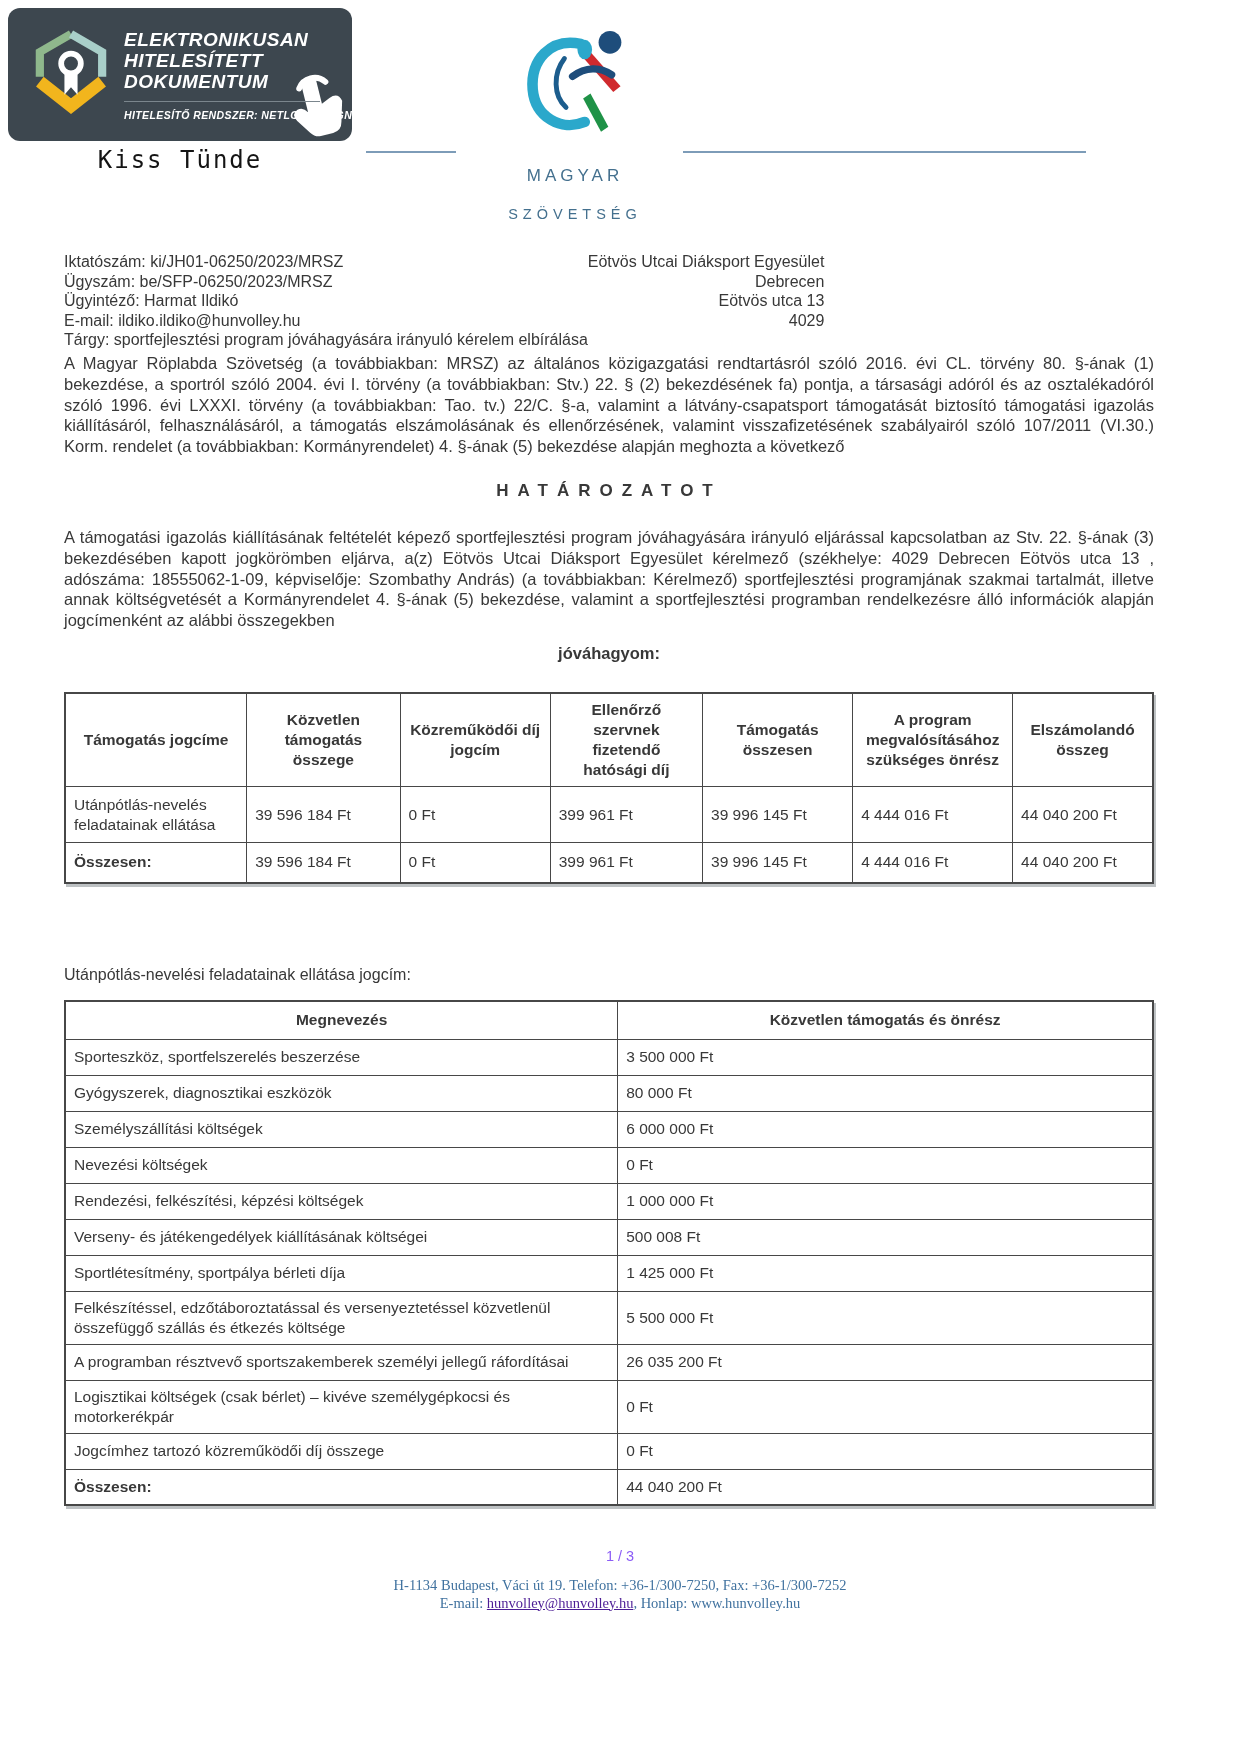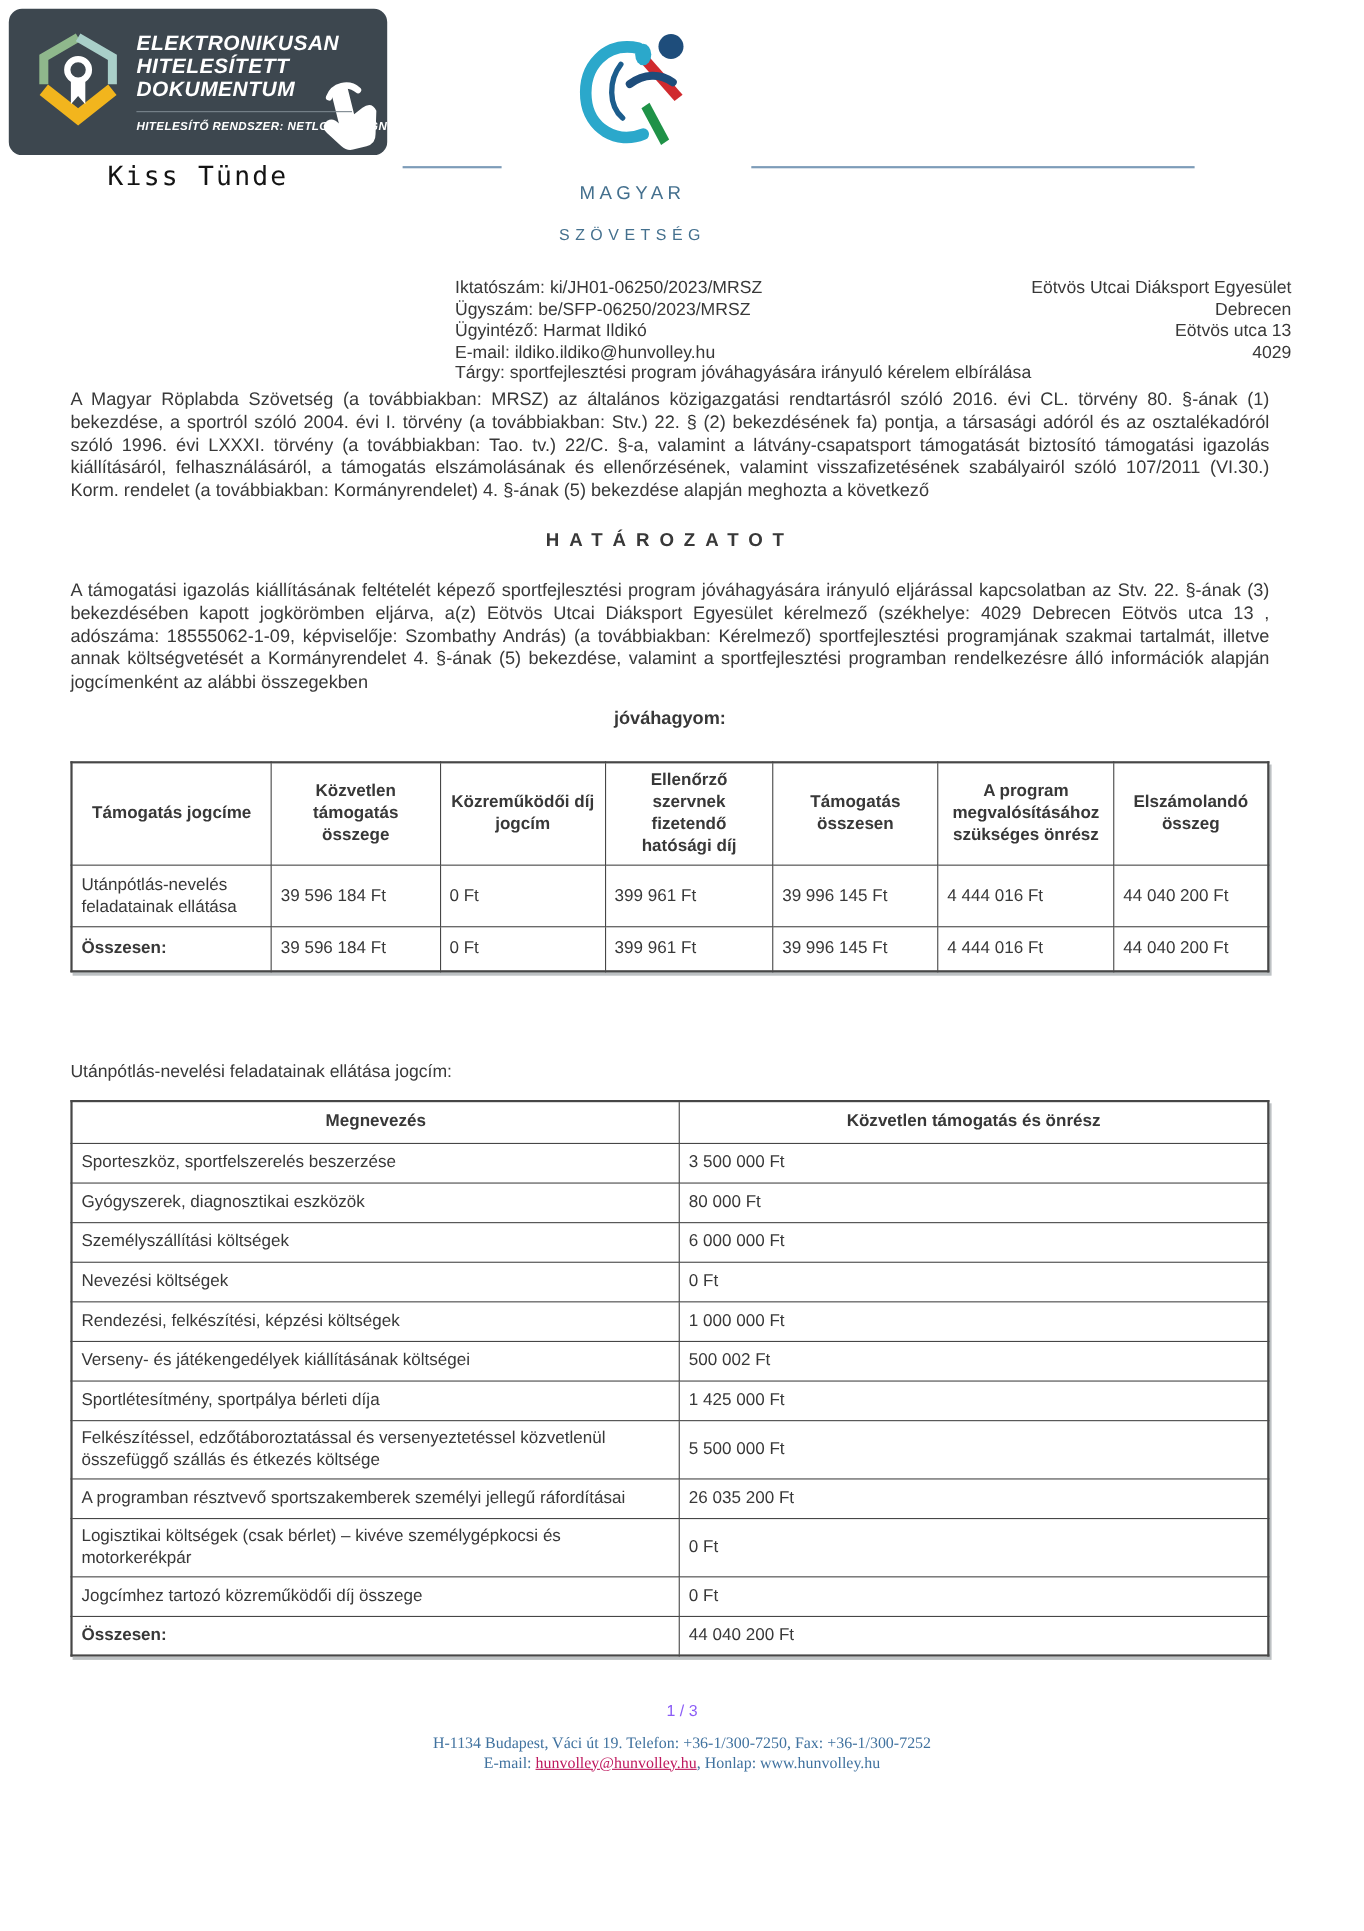--- a/index.html
+++ b/index.html
@@ -26,21 +26,21 @@
   .logo-figure { display:block; margin:0 auto; }
   .logo-top { font-size:17px; letter-spacing:4px; color:#44708e; margin-top:18px; }
   .logo-name { font-size:34px; letter-spacing:1px; color:#2e6ba0; margin-top:1px; }
   .logo-bottom { font-size:14.5px; letter-spacing:5px; color:#44708e; margin-top:20px; }
   .rule { position:absolute; height:2px; background:#7d9cb8; top:151px; }
   .rule-left { left:366px; width:90px; }
   .rule-right { left:683px; width:403px; }
 
   
   .meta { position:absolute; left:64px; top:252px; width:1090px; display:flex;
-          justify-content:flex-end; font-size:16px; line-height:19.5px;margin-left:20px; }
+          justify-content:flex-start; font-size:16px; line-height:19.5px; }
   .meta-right { text-align:right; }
 
   
   .para { position:absolute; left:64px; width:1090px; text-align:justify;
           font-size:16.5px; line-height:20.8px; }
   .p1 { top:353px; }
   .p2 { top:527px; }
   .center-head { position:absolute; left:64px; width:1090px; text-align:center; font-weight:bold; }
   .h-hat { top:481px; font-size:17px; letter-spacing:9px; }
   .h-jov { top:644px; font-size:16.5px; }
@@ -61,21 +61,21 @@
   .t2 thead th { height:38px; }
   .t2 td { height:36px; }
   .bold { font-weight:bold; }
 
   
   .pageno { position:absolute; left:0; top:1548px; width:1240px; text-align:center;
             font-size:14.5px; color:#8b5cf6; }
   .footer { position:absolute; left:0; top:1577px; width:1240px; text-align:center;
             font-family:"Liberation Serif","DejaVu Serif",serif; color:#40729f;
             font-size:14.5px; line-height:17.5px; }
-  .footer a, .footer .link { color:#be185d; text-decoration:underline; }
+  .footer a, .footer .link { color:#4c1d95; text-decoration:underline; }
 </style>
 </head>
 <body>
 
 <div class="page">
 
   <div class="stamp">
     <svg class="stamp-icon" width="82" height="92" viewBox="0 0 100 112" aria-hidden="true">
       <path d="M50 6 L12 28 L12 58" fill="none" stroke="#8fb88c" stroke-width="10"></path>
       <path d="M50 6 L88 28 L88 58" fill="none" stroke="#a9cfc9" stroke-width="10"></path>
@@ -206,21 +206,21 @@
       <tr>
         <td>Nevezési költségek</td>
         <td>0 Ft</td>
       </tr>
       <tr>
         <td>Rendezési, felkészítési, képzési költségek</td>
         <td>1 000 000 Ft</td>
       </tr>
       <tr>
         <td>Verseny- és játékengedélyek kiállításának költségei</td>
-        <td>500 002 Ft</td>
+        <td>500 008 Ft</td>
       </tr>
       <tr>
         <td>Sportlétesítmény, sportpálya bérleti díja</td>
         <td>1 425 000 Ft</td>
       </tr>
       <tr>
         <td>Felkészítéssel, edzőtáboroztatással és versenyeztetéssel közvetlenül összefüggő szállás és étkezés költsége</td>
         <td>5 500 000 Ft</td>
       </tr>
       <tr>

